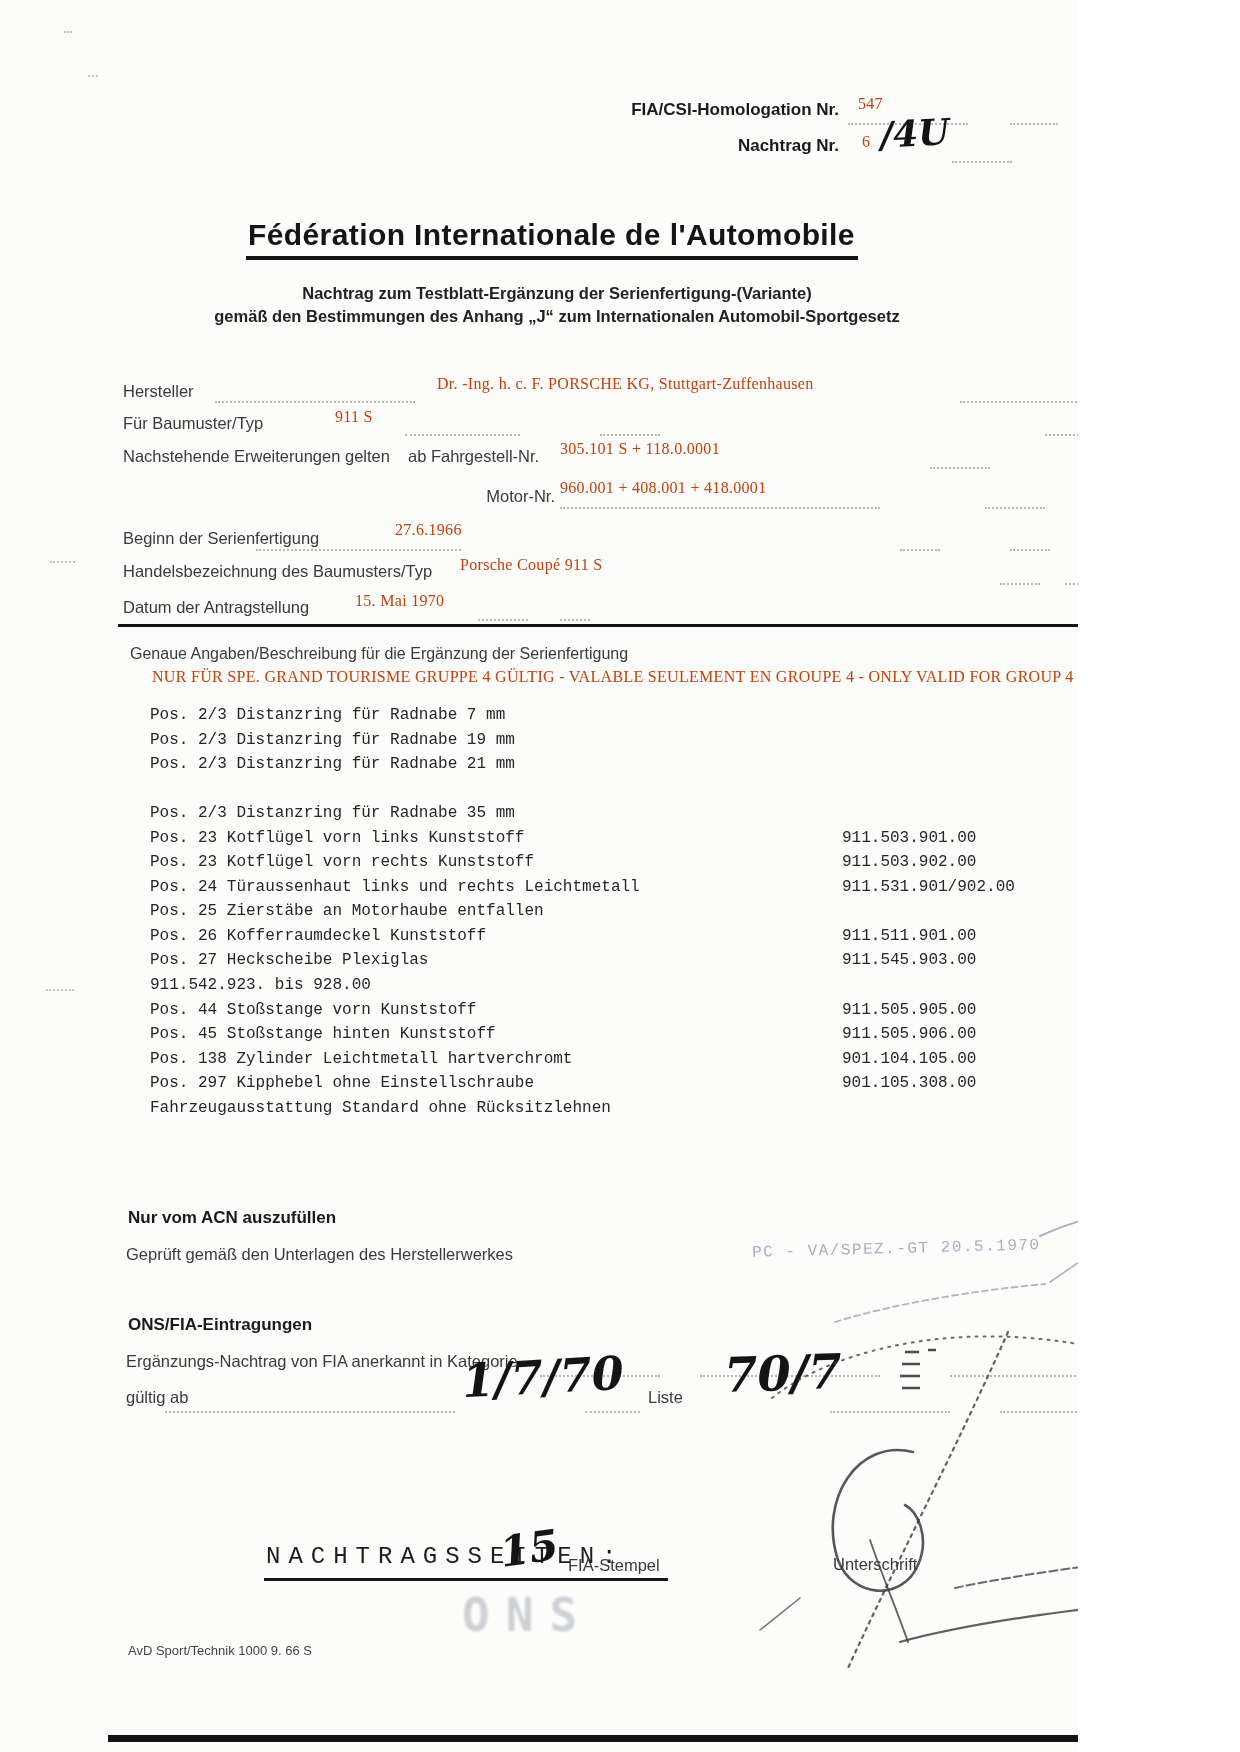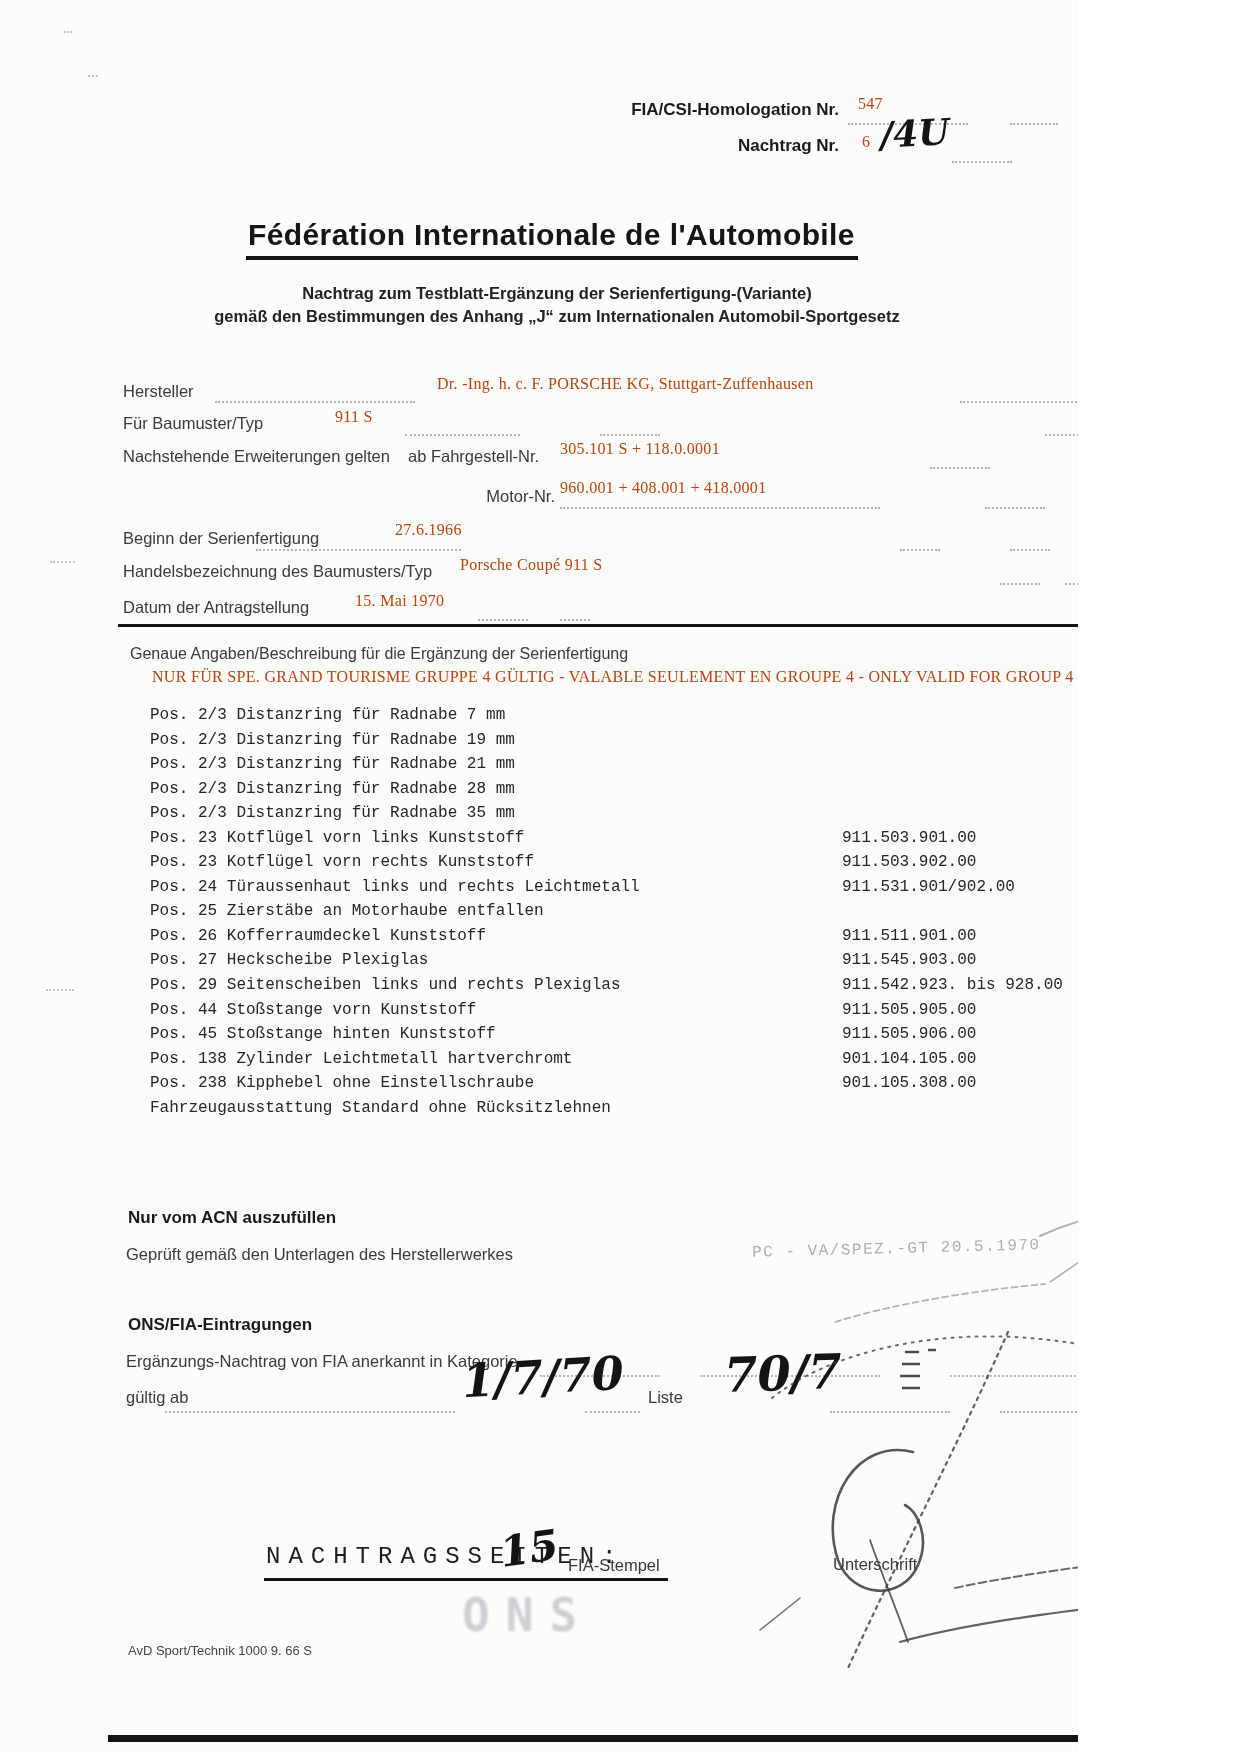--- a/index.html
+++ b/index.html
@@ -102,21 +102,20 @@
       <span class="foto"></span>
     </div>
 
     <div class="item-row">
       <span class="desc">Pos. 2/3 Distanzring für Radnabe 21 mm</span>
       <span class="part"></span>
       <span class="foto"></span>
     </div>
 
     <div class="item-row">
-      <span class="desc">Pos. 2/3 Distanzring für Radnabe 28 mm</span>
       <span class="part"></span>
       <span class="foto"></span>
     </div>
 
     <div class="item-row">
       <span class="desc">Pos. 2/3 Distanzring für Radnabe 35 mm</span>
       <span class="part"></span>
       <span class="foto"></span>
     </div>
 
@@ -150,21 +149,20 @@
       <span class="foto"></span>
     </div>
 
     <div class="item-row">
       <span class="desc">Pos. 27 Heckscheibe Plexiglas</span>
       <span class="part">911.545.903.00</span>
       <span class="foto"></span>
     </div>
 
     <div class="item-row">
-      <span class="desc">Pos. 29 Seitenscheiben links und rechts Plexiglas</span>
       <span class="part">911.542.923. bis 928.00</span>
       <span class="foto"></span>
     </div>
 
     <div class="item-row">
       <span class="desc">Pos. 44 Stoßstange vorn Kunststoff</span>
       <span class="part">911.505.905.00</span>
       <span class="foto"></span>
     </div>
 
@@ -175,21 +173,21 @@
     </div>
 
     <div class="item-row">
       <span class="desc">Pos. 138 Zylinder Leichtmetall hartverchromt</span>
       <span class="part">901.104.105.00</span>
       <span class="foto">Foto 3</span>
     </div>
 
 
     <div class="item-row">
-      <span class="desc">Pos. 238 Kipphebel ohne Einstellschraube</span>
+      <span class="desc">Pos. 297 Kipphebel ohne Einstellschraube</span>
       <span class="part">901.105.308.00</span>
       <span class="foto">Foto 5</span>
     </div>
 
     <div class="item-row">
       <span class="desc">Fahrzeugausstattung Standard ohne Rücksitzlehnen</span>
       <span class="part"></span>
       <span class="foto">Fotos 6 + 7</span>
     </div>
   </div>

